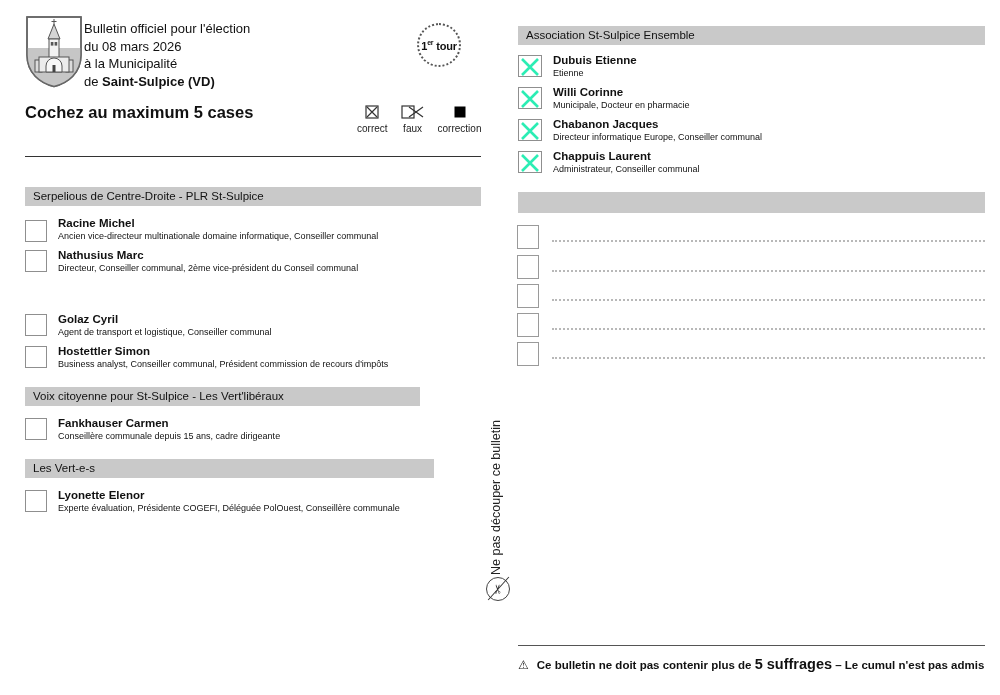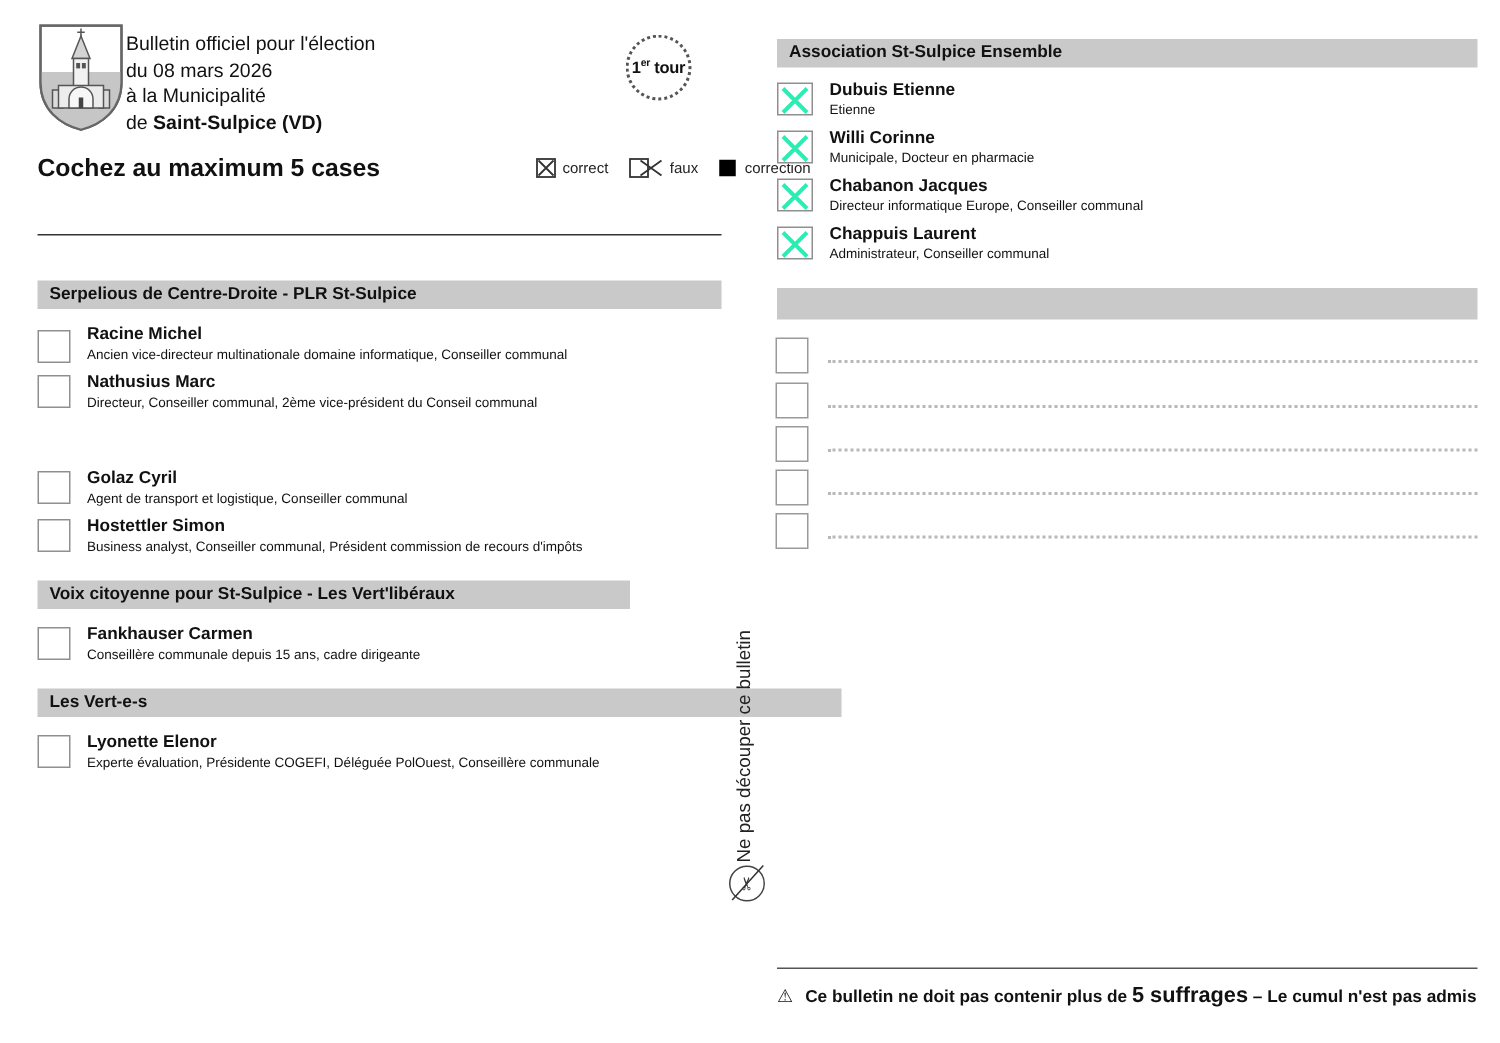--- a/index.html
+++ b/index.html
@@ -15,28 +15,28 @@
   .round-badge {
     position:absolute; left:417px; top:23px; width:40px; height:40px;
     border:2px dotted #555; border-radius:50%;
     display:flex; align-items:center; justify-content:center;
     font-weight:bold; font-size:11px; letter-spacing:-0.2px;
   }
   .round-badge sup { font-size:7px; vertical-align:super; }
   
   .instruction-title { position:absolute; left:25px; top:103px; font-size:16.5px; font-weight:bold; }
   .legend { position:absolute; left:357px; top:105px; display:flex; gap:13px; }
-  .legend-item { display:flex; flex-direction:row; align-items:center; gap:4px; }
+  .legend-item { display:flex; flex-direction:column; align-items:center; gap:4px; }
   .legend-item .lbl { font-size:10px; color:#222; }
   .legend-item svg { display:block; }
   .hr-left { position:absolute; left:25px; top:156px; width:456px; border-top:1.3px solid #333; }
   
   .party-bar {
     position:absolute; background:var(--bar,#c9c9c9); height:19px; box-sizing:border-box;
-    font-size:11.5px; font-weight:bold; padding:3px 0 0 8px; color:#111;
+    font-size:11.5px; font-weight:normal; padding:3px 0 0 8px; color:#111;
   }
   .party-bar.empty { height:21px; }
   
   .cand { position:absolute; display:flex; gap:11px; align-items:flex-start; }
   .cbox {
     width:20px; height:20px; border:1.6px solid #8f8f8f; background:#fff;
     flex:0 0 auto; position:relative; margin-top:1px;
   }
   .cbox svg { position:absolute; inset:0; display:none; }
   .cbox.checked svg { display:block; }
@@ -167,21 +167,21 @@
 
   <div class="party-bar" style="left:25px; top:387px; width:395px;">Voix citoyenne pour St-Sulpice - Les Vert'libéraux</div>
   <div class="cand" style="left:25px; top:417px; width:456px;">
     <div class="cbox"></div>
     <div>
         <div class="cand-name">Fankhauser Carmen</div>
         <div class="cand-role">Conseillère communale depuis 15 ans, cadre dirigeante</div>
       </div>
   </div>
 
-  <div class="party-bar" style="left:25px; top:459px; width:536px;">Les Vert-e-s</div>
+  <div class="party-bar" style="left:25px; top:459px; width:409px;">Les Vert-e-s</div>
   <div class="cand" style="left:25px; top:489px; width:456px;">
     <div class="cbox"></div>
     <div>
         <div class="cand-name">Lyonette Elenor</div>
         <div class="cand-role">Experte évaluation, Présidente COGEFI, Déléguée PolOuest, Conseillère communale</div>
       </div>
   </div>
 
   <div class="party-bar" style="left:518px; top:26px; width:467px;">Association St-Sulpice Ensemble</div>
 

